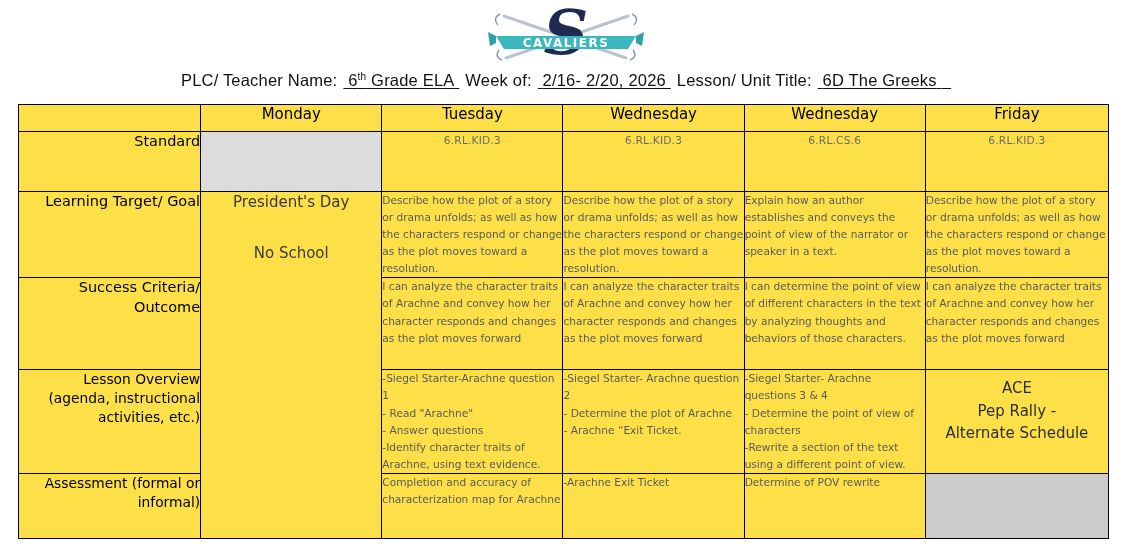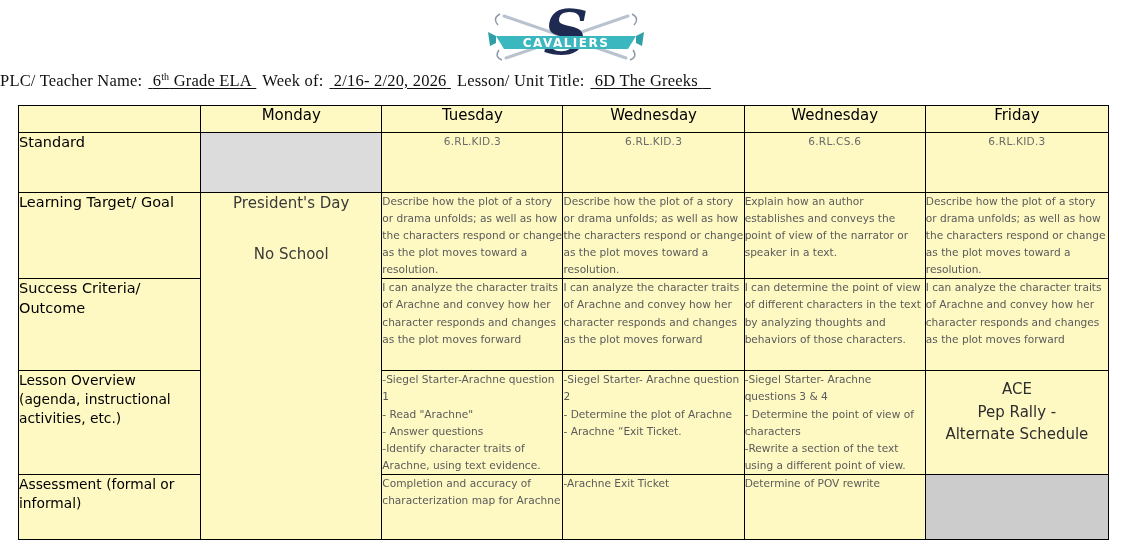--- a/index.html
+++ b/index.html
@@ -27,22 +27,22 @@
   }
   .logo {
     position: relative;
     width: 180px;
     height: 64px;
   }
   .logo svg { display: block; }
 
   
   .header-line {
-    text-align: left;
-    font-family: Liberation Serif, serif;
+    text-align: center;
+    font-family: Liberation Sans, sans-serif;
     font-size: 16.5px;
     letter-spacing: .2px;
     white-space: nowrap;
     margin-top: 2px;
     color: #111;
   }
   .header-line .blank {
     text-decoration: underline;
     text-underline-offset: 2px;
   }
@@ -60,40 +60,40 @@
   table.plan {
     border-collapse: collapse;
     table-layout: fixed;
     width: 1091px;
     border: 1.6px solid #000;
   }
   table.plan td, table.plan th {
     border: 1.2px solid #000;
     vertical-align: top;
     padding: 0;
-    background: #fef9c3;
+    background: #fde047;
   }
   col.c0 { width: 182px; }
   col.cd { width: 181px; }
   col.cd5 { width: 183px; }
 
   
   .dayhead {
     height: 26px;
     text-align: center;
     font-size: 15px;
     font-weight: 400;
     vertical-align: middle;
     padding-bottom: 2px;
   }
   .corner-cell { background:#fff; }
 
   
   .rowlabel {
-    text-align: left;
+    text-align: right;
     vertical-align: middle;
     font-size: 14.5px;
     line-height: 1.35;
     padding: 4px 6px;
     color: #000;
   }
   .rowlabel.small { font-size: 13.8px; }
 
   
   .cell {

